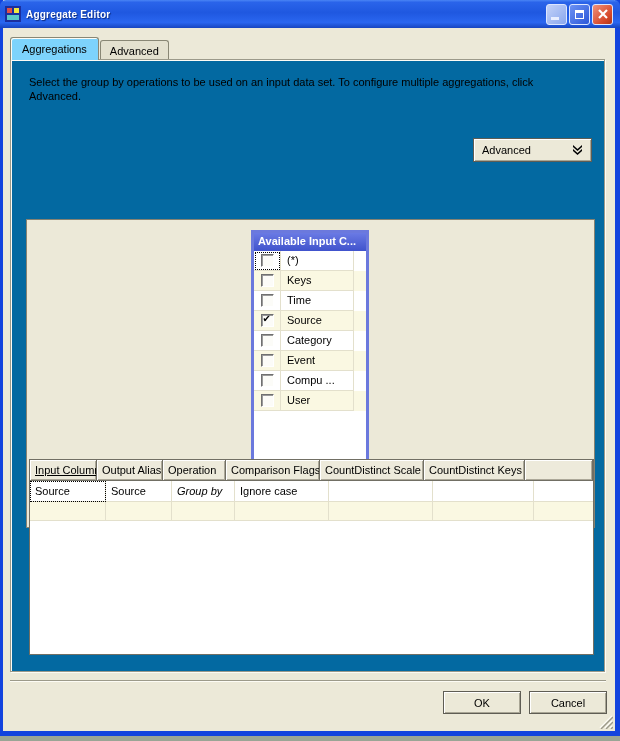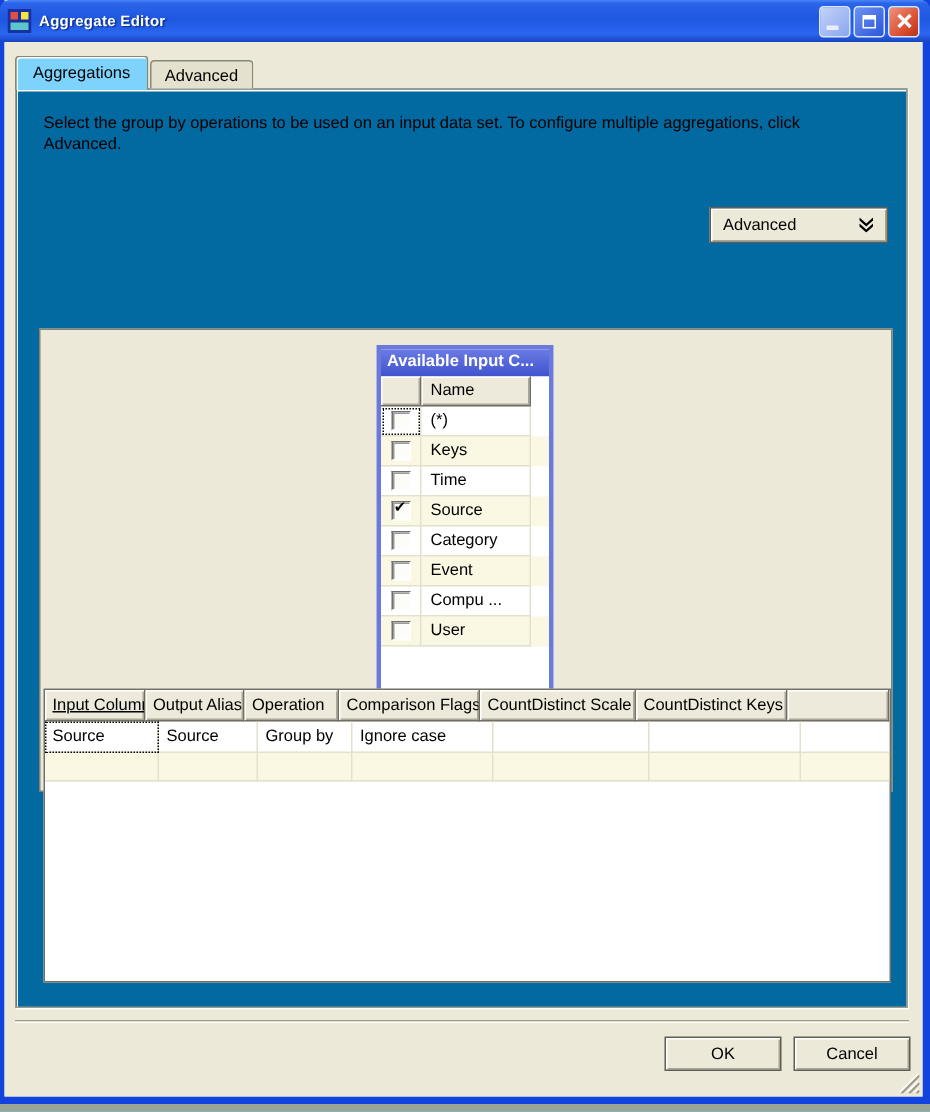--- a/index.html
+++ b/index.html
@@ -84,21 +84,21 @@
   .g-hcell { padding:4px 0 0 5px; white-space:nowrap; overflow:hidden; }
   .g-hcell:nth-child(1){width:67px;text-decoration:underline;} .g-hcell:nth-child(2){width:66px;}
   .g-hcell:nth-child(3){width:63px;} .g-hcell:nth-child(4){width:94px;}
   .g-hcell:nth-child(5){width:104px;} .g-hcell:nth-child(6){width:101px;}
   .g-hfill { flex:1; }
   .g-row { display:flex; height:21px; background:#fff; }
   .g-row:nth-child(2) { height:19px; background:#faf8e2; }
   .g-cell { padding:4px 0 0 5px; border-right:1px solid #e3e0cc; border-bottom:1px solid #e3e0cc;
     white-space:nowrap; overflow:hidden; }
   .g-cell.focused { outline:1px dotted #000; outline-offset:-1px; }
-  .c1{width:76px;} .c2{width:66px;} .c3{width:63px;} .c4{width:94px;}
+  .c1{width:76px;} .c2{width:66px;} .c3{width:63px;font-style:italic;} .c4{width:94px;}
   .c5{width:104px;} .c6{width:101px;} .c7{flex:1; border-right:none;}
 
   .separator { position:absolute; left:7px; top:652px; width:596px; height:2px;
     border-top:1px solid #9c9a8a; border-bottom:1px solid #fdfcf5; }
 
   .ok-btn { position:absolute; left:440px; top:663px; width:78px; height:23px; }
   .cancel-btn { position:absolute; left:526px; top:663px; width:78px; height:23px; }
 
   .grip { position:absolute; right:2px; bottom:2px; width:16px; height:16px; }
 </style>
@@ -150,24 +150,20 @@
           <span class="lbl">Advanced</span>
           <svg width="11" height="10" viewBox="0 0 11 10">
             <polygon points="1,0 5.5,4 10,0 10,2 5.5,6 1,2" fill="#000"></polygon>
             <polygon points="1,4 5.5,8 10,4 10,6 5.5,10 1,6" fill="#000"></polygon>
           </svg>
         </button>
 
         <div class="diagram">
           <div class="float-win">
             <div class="float-title">Available Input C...</div>
-            <div class="ai-header">
-              <div class="hcell ai-hcheck"></div>
-              <div class="hcell ai-hname">Name</div>
-            </div>
             <div class="ai-rows">
 
                 <div class="ai-row">
                   <div class="ai-cell-check focused">
                     <span class="cb">
                       
                     </span>
                   </div>
                   <div class="ai-cell-name">(*)</div>
                 </div>

